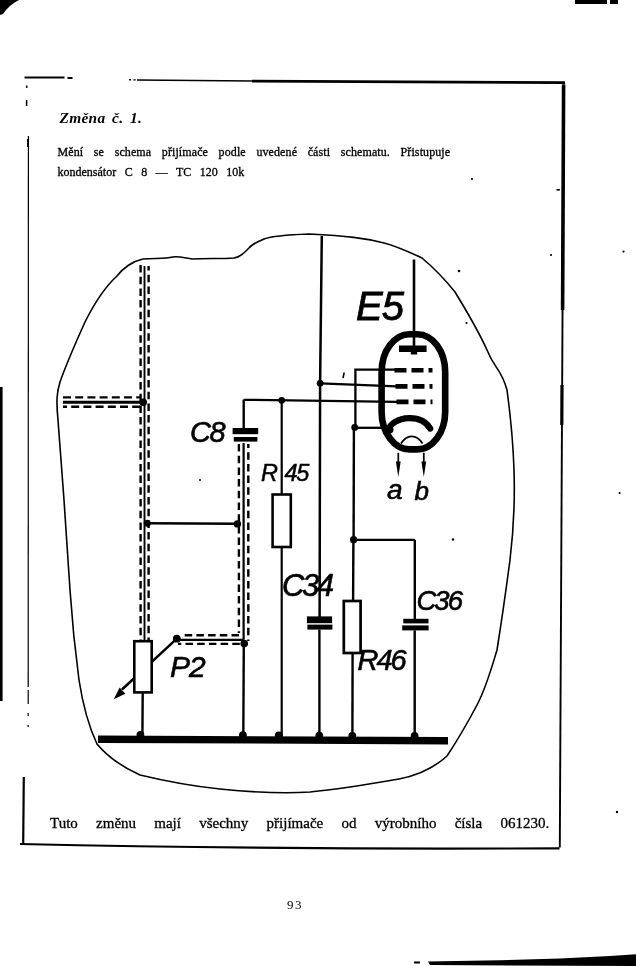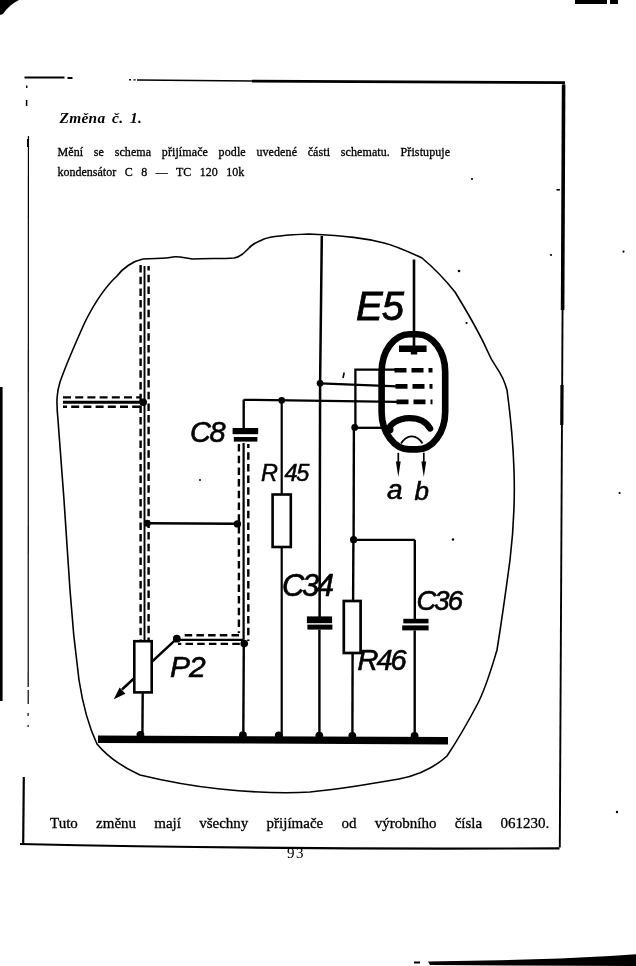--- a/index.html
+++ b/index.html
@@ -213,13 +213,13 @@
 
 <div class="t" style="left:59.5px;top:109px;font-size:15.4px;font-weight:bold;letter-spacing:0.3px;word-spacing:2.5px;font-style:italic;">Změna č. 1.</div>
 
 <div class="t" style="left:57.5px;top:142px;font-size:12px;line-height:20.4px;-webkit-text-stroke:0.3px #000;">
   <span style="word-spacing:7.5px;letter-spacing:0.1px;">Mění se schema přijímače podle uvedené části schematu. Přistupuje</span><br>
   <span style="word-spacing:5.5px;">kondensátor C 8 — TC 120 10k</span><br>
 </div>
 
 <div class="t" style="left:50px;top:808px;font-size:15px;word-spacing:14.5px;margin-top:7px;-webkit-text-stroke:0.3px #000;">Tuto změnu mají všechny přijímače od výrobního čísla 061230.</div>
 
-<div class="t" style="left:287px;top:845px;font-size:15px;letter-spacing:1.5px;">93</div>
+<div class="t" style="left:287px;top:897px;font-size:13px;letter-spacing:1.5px;">93</div>
 
 </body></html>

